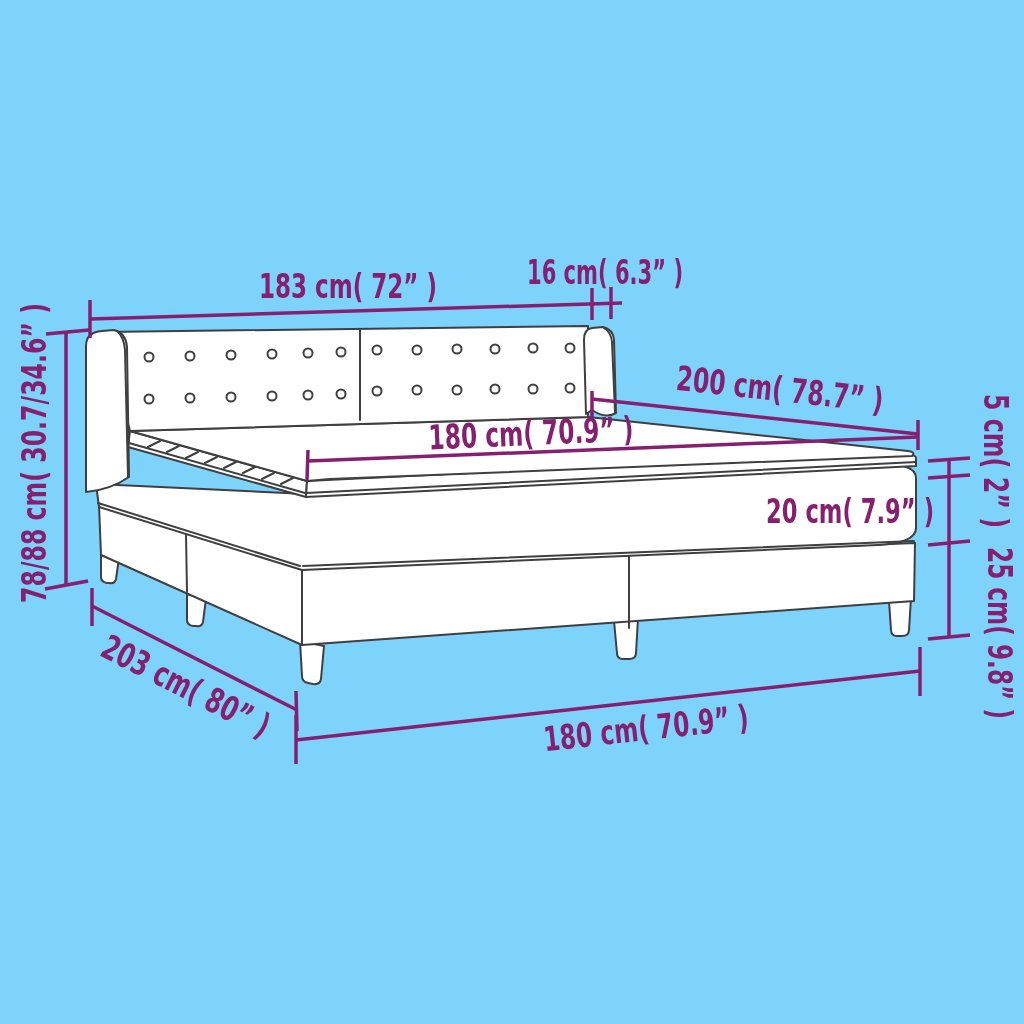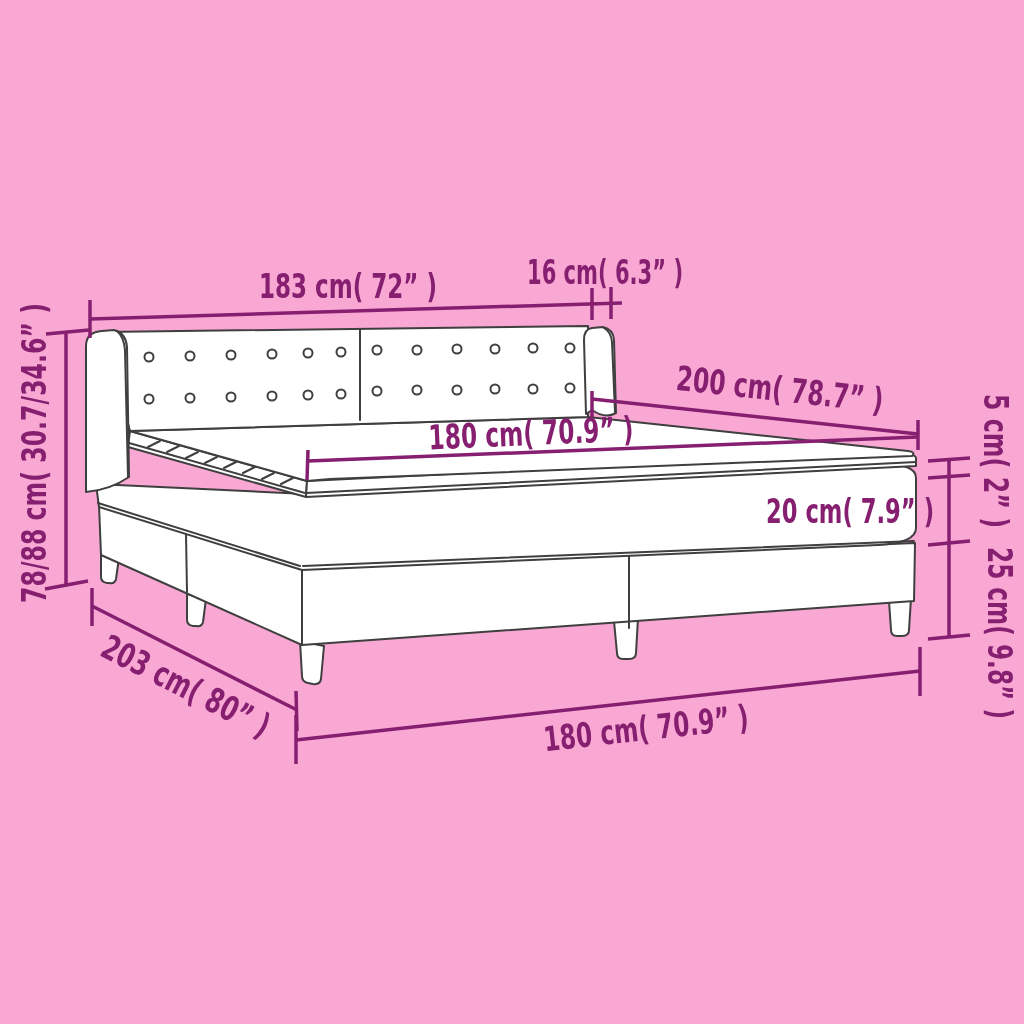--- a/index.html
+++ b/index.html
@@ -1,19 +1,19 @@
 <!DOCTYPE html>
 <html><head>
 <meta charset="utf-8">
 <style>
   html, body { margin: 0; padding: 0; background: #ffffff; }
   .stage {
     position: relative;
     width: 1024px; height: 1024px;
-    background: #f9a8d4;
+    background: #7dd3fc;
     overflow: hidden;
     font-family: "DejaVu Sans", sans-serif;
   }
   svg { display: block; }
   .bed-line {
     fill: none;
     stroke: #3f3f3f;
     stroke-width: 2;
     stroke-linejoin: round;
     stroke-linecap: round;

